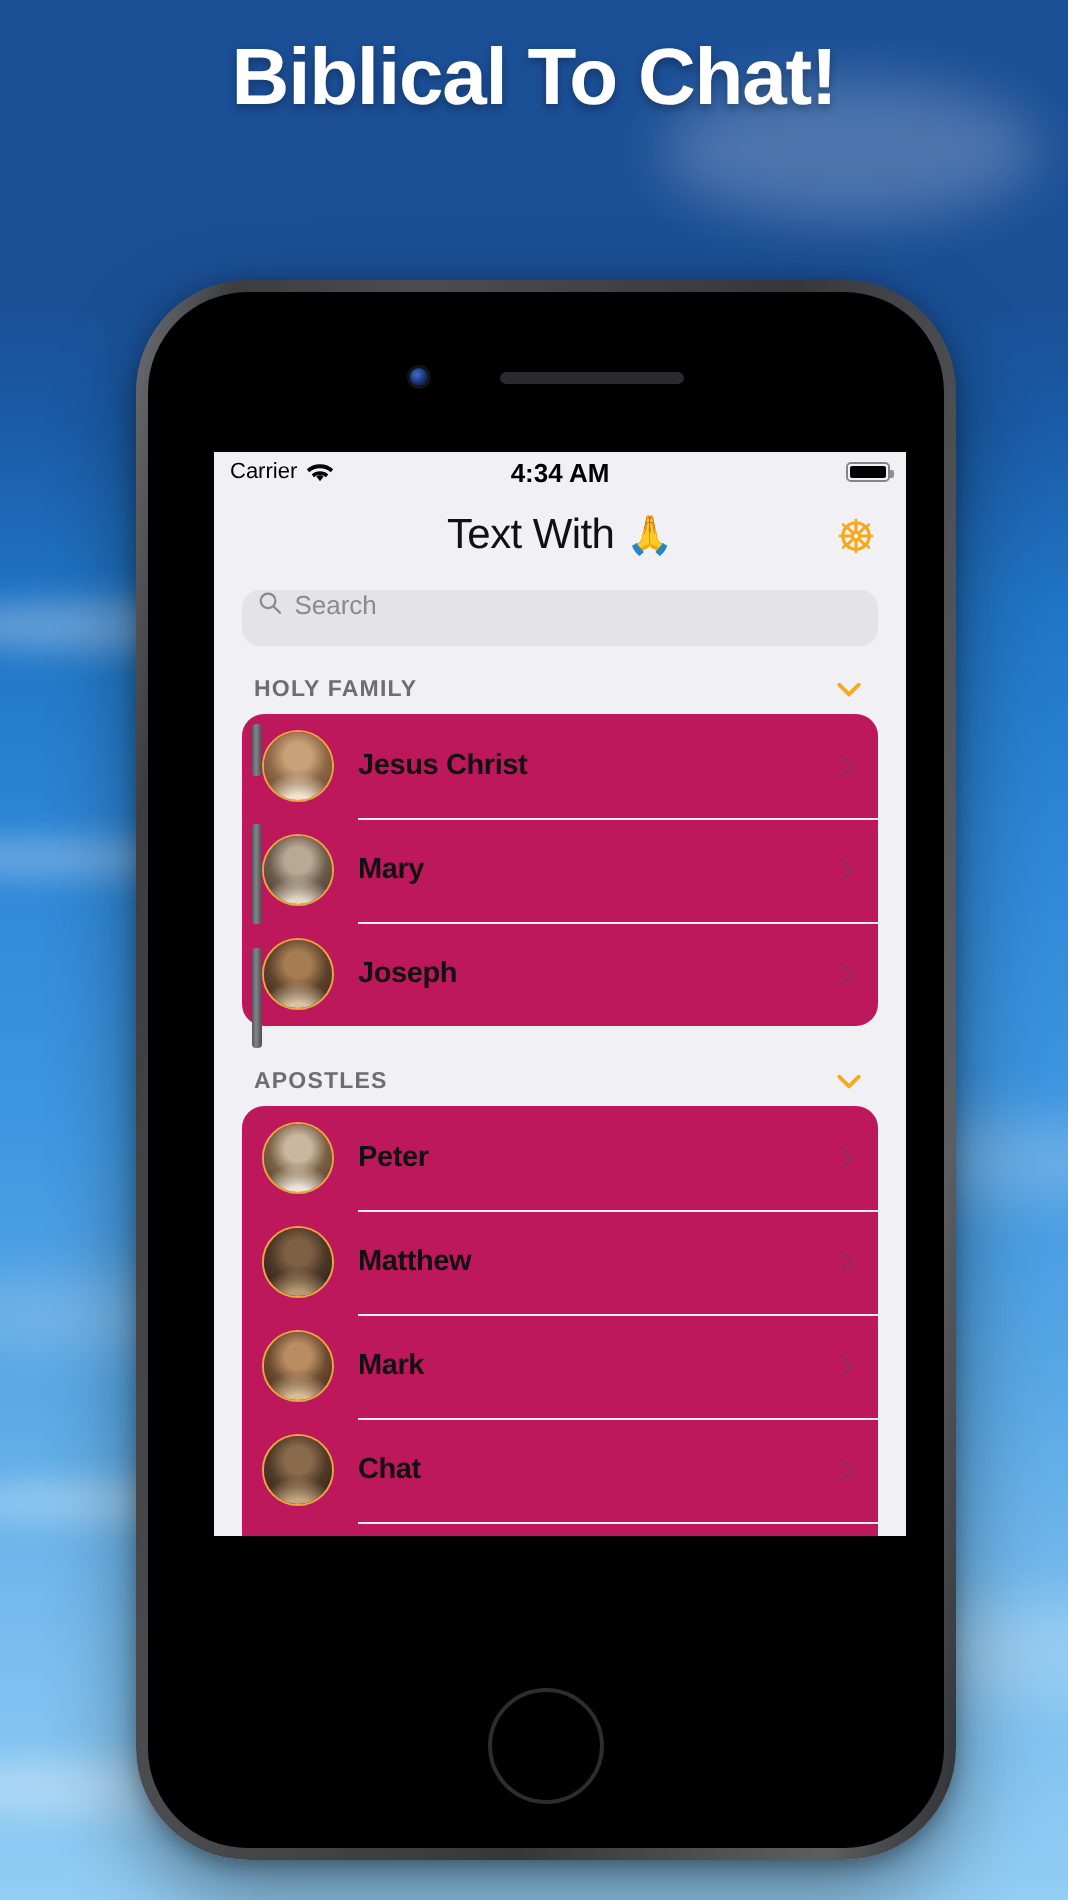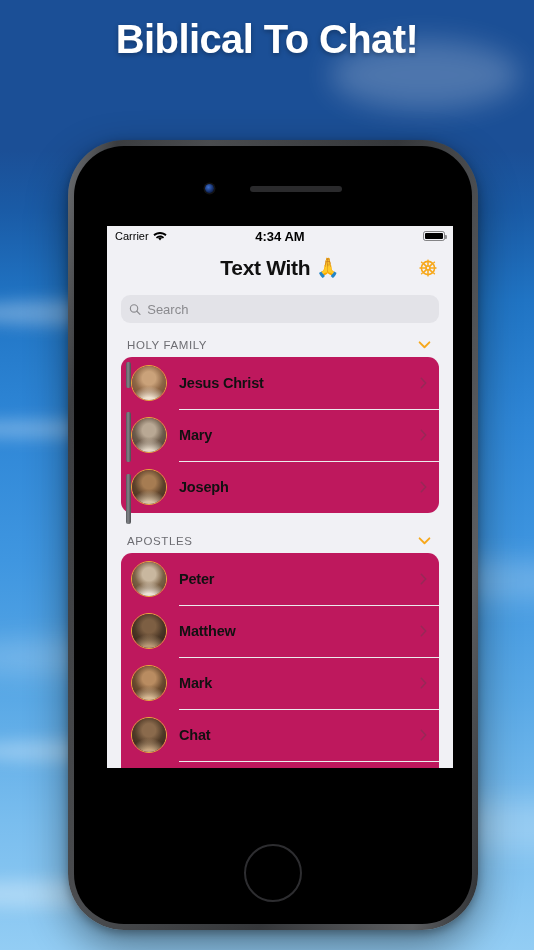--- a/index.html
+++ b/index.html
@@ -137,50 +137,50 @@
   }
   .batt i { display:block; height:100%; width:100%; background:#000; border-radius:1px; }
 
   
   #navbar {
     height:44px; position:relative;
     display:flex; align-items:center; justify-content:center;
     background:#f1f1f5;
   }
   #app-title {
-    font-size:21px; font-weight:bold; color:#111;
+    font-size:21px; font-weight:normal; color:#111;
     letter-spacing:-0.3px;
-    display:flex; align-items:flex-start; gap:6px;
+    display:flex; align-items:center; gap:6px;
   }
   #app-title .emoji { font-size:19px; }
   #gear-btn {
     position:absolute; right:14px; top:50%; transform:translateY(-50%);
     width:22px; height:22px; cursor:pointer;
   }
 
   
   #search-wrap { padding:5px 14px 10px; }
   #search-box {
     height:28px; border-radius:9px; background:#e3e3e8;
-    display:flex; align-items:center; gap:6px; padding:10px 8px;
+    display:flex; align-items:flex-start; gap:6px; padding:0 8px;
   }
   #search-input {
     border:0; outline:0; background:transparent;
     font-family:inherit; font-size:13px; color:#000;
     width:100%;
   }
   #search-input::placeholder { color:#8a8a8e; }
 
   
   .section-head {
     display:flex; align-items:center; justify-content:space-between;
     padding:6px 22px 6px 20px;
   }
   .section-title {
-    font-size:11.5px; font-weight:normal; color:#6d6d72;
+    font-size:11.5px; font-weight:bold; color:#6d6d72;
     letter-spacing:0.6px;
   }
   .chev-down { width:13px; height:8px; }
 
   .card {
     margin:0 14px;
     background:#be185d;
     border-radius:11px;
     overflow:hidden;
   }

